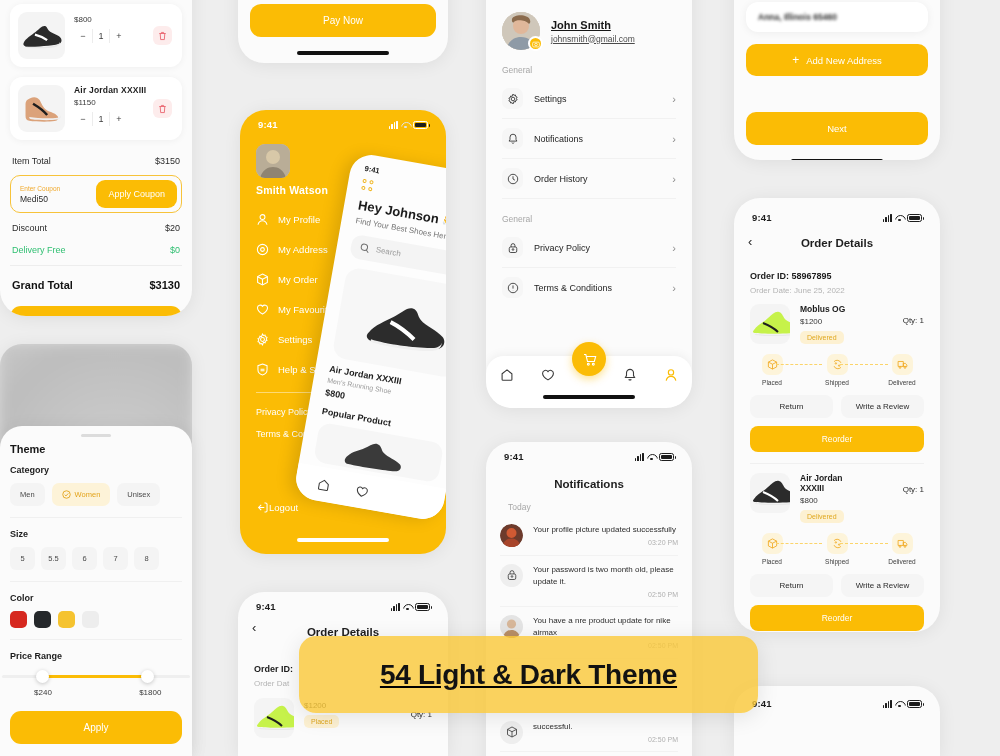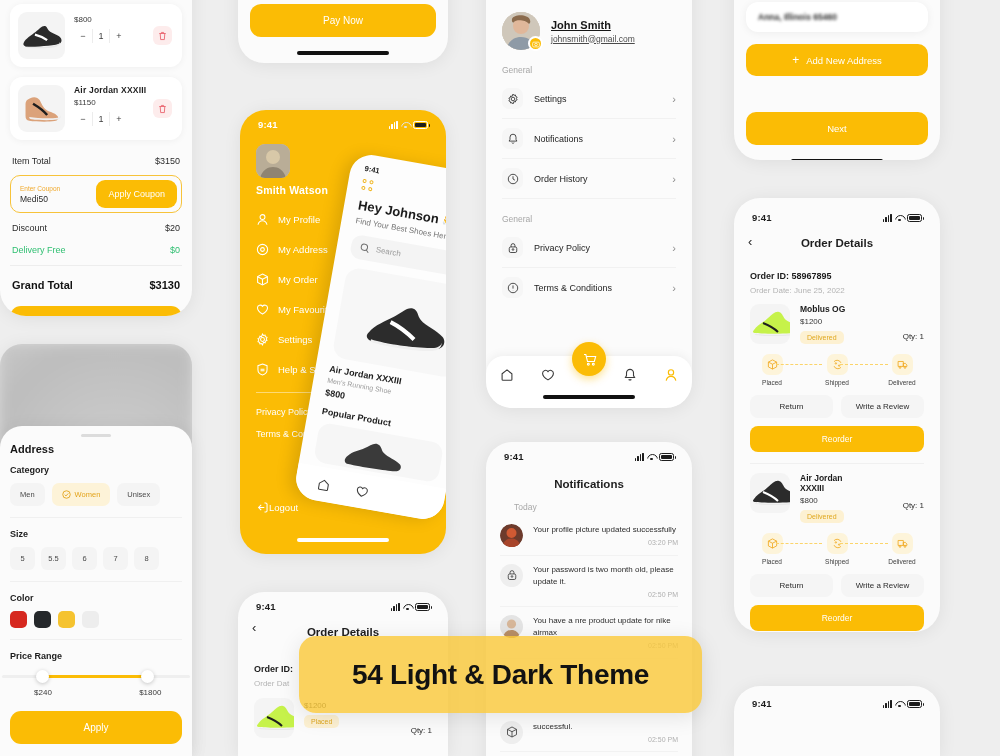--- a/index.html
+++ b/index.html
@@ -144,21 +144,21 @@
   .li-ic { width: 21px; height: 21px; border-radius: 7px; background: #f6f6f6; display:flex;align-items:center;justify-content:center;}
   .li-tx { flex: 1; font-size: 9px; color: #242424; }
   .li-sep { height: 1px; background: #f1f1f1; margin: 0 16px; }
   .bnav { position: absolute; left: 0; right: 0; bottom: 0; height: 52px; background: #fff;
           border-radius: 18px 18px 26px 26px; box-shadow: 0 -2px 10px rgba(0,0,0,.05);
           display: flex; align-items: flex-start; justify-content: space-around; padding-top: 12px; }
   .fab { position: absolute; left: 50%; top: -14px; transform: translateX(-50%); width: 34px; height: 34px;
          background: #fbbc05; border-radius: 50%; display:flex;align-items:center;justify-content:center;
          box-shadow: 0 3px 9px rgba(251,188,5,.45); }
   #notif { left: 486px; top: 442px; width: 206px; height: 330px; border-radius: 26px 26px 0 0; }
-  .nf-today { font-size: 8.5px; color: #a8a8a8; margin: 12px 0 4px 28px; }
+  .nf-today { font-size: 8.5px; color: #a8a8a8; margin: 12px 0 4px 22px; }
   .nf-item { display: flex; gap: 10px; padding: 8px 14px 6px; }
   .nf-av { width: 23px; height: 23px; border-radius: 50%; background: #eee; flex: none;
            display:flex;align-items:center;justify-content:center; overflow:hidden;}
   .nf-tx { flex: 1; font-size: 8px; color: #2c2c2c; line-height: 1.5; }
   .nf-time { font-size: 7px; color: #b0b0b0; text-align: right; margin-top: 2px; }
   .nf-sep { height: 1px; background: #f2f2f2; margin: 0 14px; }
 
   
   #address { left: 734px; top: -70px; width: 206px; height: 230px; border-radius: 0 0 26px 26px; }
   .addr-card { background: #fff; border-radius: 12px; box-shadow: 0 1px 8px rgba(0,0,0,.06);
@@ -172,40 +172,40 @@
   .od-back { position: absolute; left: 14px; top: 38px; font-size: 13px; color: #2a2a2a; }
   .od-id { font-size: 9px; font-weight: bold; color: #1c1c1c; margin: 16px 0 0 16px; }
   .od-date { font-size: 8px; color: #b4b4b4; margin: 5px 0 0 16px; }
   .od-prod { display: flex; gap: 10px; padding: 8px 16px 0; align-items: flex-start;}
   .od-th { width: 40px; height: 40px; border-radius: 9px; background: #f4f4f4; flex:none;
            display:flex;align-items:center;justify-content:center;overflow:hidden;}
   .od-nm { font-size: 8.5px; font-weight: bold; color: #1c1c1c; }
   .od-pr { font-size: 8px; color: #3a3a3a; margin-top: 3px; }
   .badge { display: inline-block; background: #fdf1d2; color: #e0a81f; font-size: 7px;
            padding: 3px 7px; border-radius: 5px; margin-top: 4px; }
-  .od-qty { font-size: 8px; color: #2c2c2c; margin-top: 28px; white-space: nowrap; padding-left: 24px;}
+  .od-qty { font-size: 8px; color: #2c2c2c; margin-top: 12px; white-space: nowrap; padding-left: 24px;}
   .track { display: flex; align-items: flex-start; justify-content: space-between; padding: 10px 16px 0; position: relative; }
   .tstep { text-align: center; width: 44px; }
   .tbox { width: 21px; height: 21px; border-radius: 7px; background: #fdf4da; margin: 0 auto 4px;
           display:flex;align-items:center;justify-content:center;}
   .tlbl { font-size: 6.5px; color: #3c3c3c; }
   .tdash { position: absolute; top: 20px; height: 1px; border-top: 1.2px dashed #fbd46a; }
   .od-btns { display: flex; gap: 8px; padding: 9px 16px 0; }
   .od-btn { flex: 1; background: #f5f5f5; border-radius: 8px; text-align: center;
             font-size: 8px; color: #2b2b2b; padding: 7px 0; }
   .reorder { margin: 8px 16px 0; background: #fbbc05; border-radius: 8px; text-align: center;
              color: #fff; font-size: 8.5px; padding: 8px 0; }
   .od-div { height: 1px; background: #f0f0f0; margin: 11px 16px 3px; }
   #p4bottom { left: 734px; top: 686px; width: 206px; height: 70px; border-radius: 26px 26px 0 0; }
 
   
-  #banner { position: absolute; left: 299px; top: 636px; width: 403px; height: 77px;
+  #banner { position: absolute; left: 299px; top: 636px; width: 459px; height: 77px;
             background: rgba(250,200,55,.80); border-radius: 17px;
             display: flex; align-items: center; justify-content: center;
-            box-shadow: 0 4px 22px rgba(0,0,0,.10); }
+            box-shadow: 0 4px 22px rgba(0,0,0,.10); text-decoration: underline; }
   #banner span { font-size: 28px; font-weight: bold; color: #121212; letter-spacing: -.3px; }
 
   
   .shoe { width: 100%; height: 100%; position: relative; }
   .shoe svg { width: 100%; height: 100%; }
 </style>
 </head>
 <body>
 
 <div class="stage">
@@ -295,21 +295,21 @@
     </div>
   </div>
 
   <div class="phone" id="filterbg">
     <div class="blurimg"></div>
   </div>
 
   <div class="phone" id="filter">
     <div class="grabber"></div>
     <div class="fsec">
-      <div class="ftitle">Address</div>
+      <div class="ftitle">Theme</div>
 
       <div class="flabel">Category</div>
       <div class="chips">
         <div class="chip">
             <span>Men</span>
           </div>
         <div class="chip active">
           <svg width="9" height="9" viewBox="0 0 12 12" fill="none" stroke="#e3a41c" stroke-width="1.2">
               <circle cx="6" cy="6" r="5"></circle>
               <path d="M3.6 6.2l1.7 1.7 3.1-3.4"></path>

